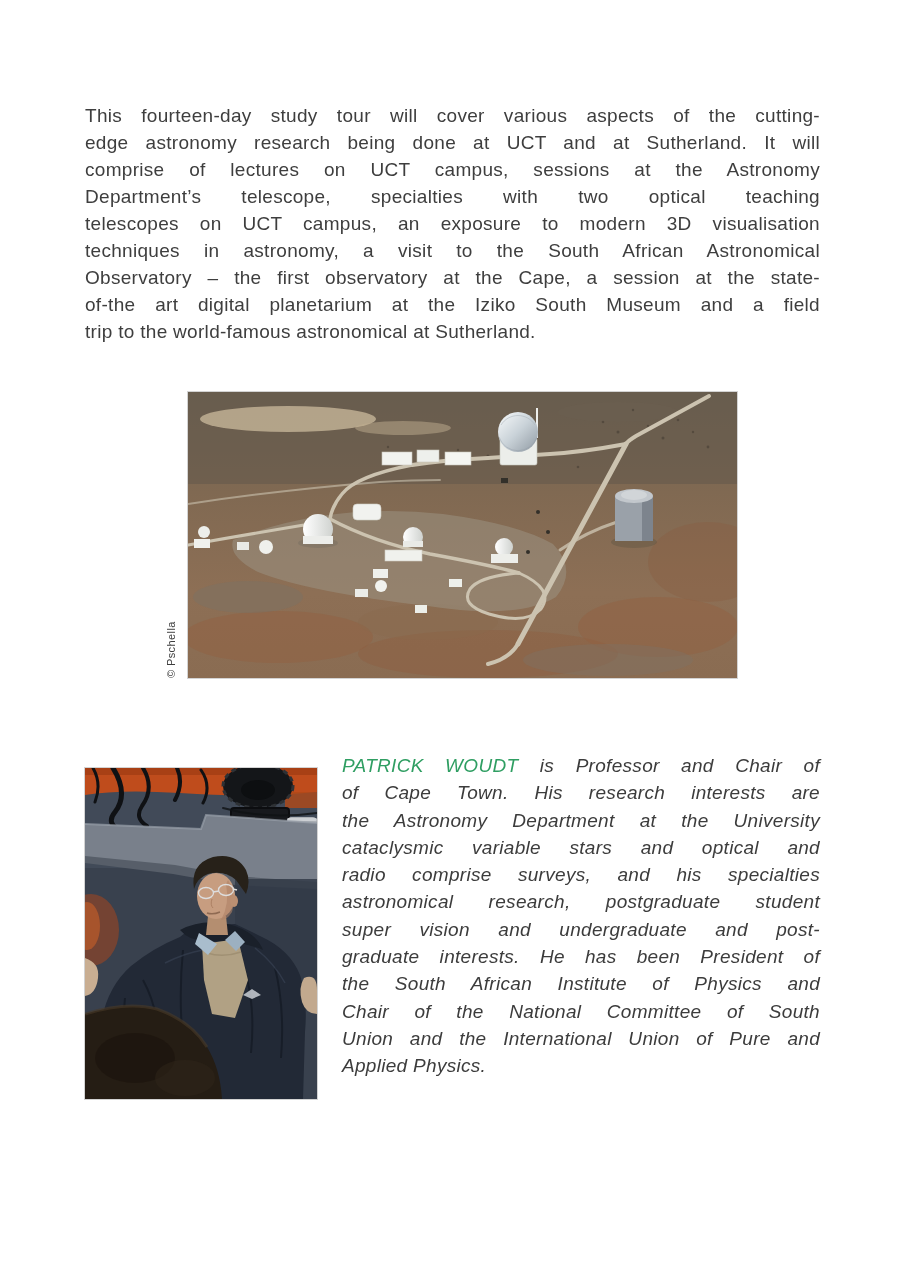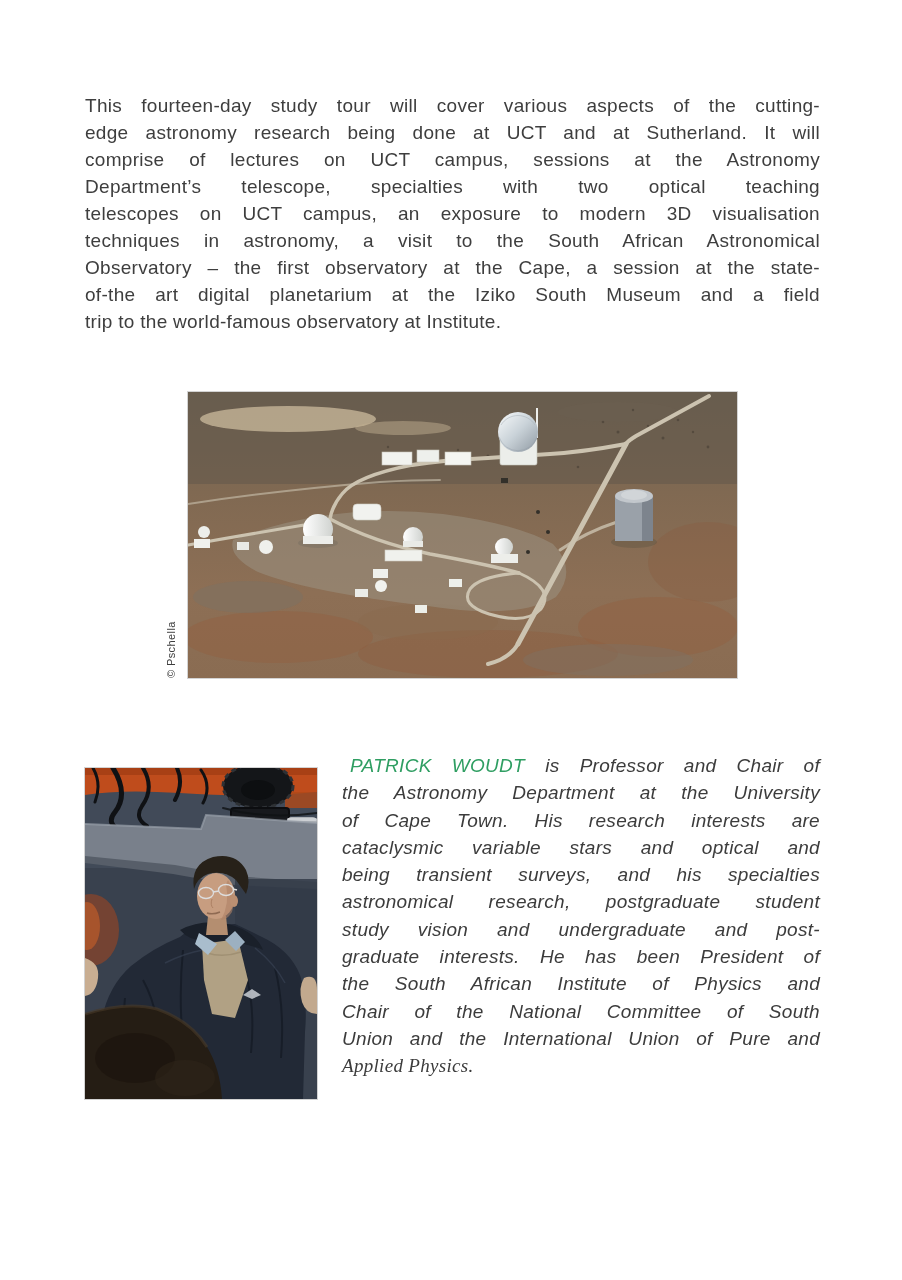--- a/index.html
+++ b/index.html
@@ -9,40 +9,40 @@
     font-family: "Liberation Sans", sans-serif;
   }
   .page {
     position: relative;
     width: 902px; height: 1280px;
     background: #ffffff;
     overflow: hidden;
   }
   .intro {
     position: absolute;
-    left: 85px; top: 92px; width: 735px;
+    left: 85px; top: 102px; width: 735px;
     font-size: 19px; line-height: 27px;
     letter-spacing: 0.3px;
     color: #3e3e3e;
   }
   .jline {
     text-align: justify;
     text-align-last: justify;
   }
   .intro .jline:last-child { text-align-last: left; }
   .bio-text {
     position: absolute;
     left: 342px; top: 752px; width: 478px;
     font-size: 19px; line-height: 27.3px;
     letter-spacing: 0.3px;
     font-style: italic;
     color: #3c3c3c;
   }
-  .bio-text .jline:last-child { text-align-last: left; font-family: Liberation Serif, serif; }
-  .accent-name { color: #2f9e62; margin-left: 8px; }
+  .bio-text .jline:last-child { text-align-last: left; }
+  .accent-name { color: #2f9e62; }
   .obs-photo {
     position: absolute;
     left: 188px; top: 392px; width: 549px; height: 286px;
     outline: 1px solid rgba(130,130,130,0.35);
   }
   .portrait {
     position: absolute;
     left: 85px; top: 768px; width: 232px; height: 331px;
     outline: 1px solid rgba(130,130,130,0.35);
   }
@@ -65,21 +65,21 @@
 
   <div class="intro">
       <div class="jline">This fourteen-day study tour will cover various aspects of the cutting-</div>
       <div class="jline">edge astronomy research being done at UCT and at Sutherland. It will</div>
       <div class="jline">comprise of lectures on UCT campus, sessions at the Astronomy</div>
       <div class="jline">Department’s telescope, specialties with two optical teaching</div>
       <div class="jline">telescopes on UCT campus, an exposure to modern 3D visualisation</div>
       <div class="jline">techniques in astronomy, a visit to the South African Astronomical</div>
       <div class="jline">Observatory – the first observatory at the Cape, a session at the state-</div>
       <div class="jline">of-the art digital planetarium at the Iziko South Museum and a field</div>
-      <div class="jline">trip to the world-famous observatory at Institute.</div>
+      <div class="jline">trip to the world-famous astronomical at Sutherland.</div>
     </div>
 
   <svg class="obs-photo" viewBox="0 0 549 286" preserveAspectRatio="none" xmlns="http://www.w3.org/2000/svg">
     <defs>
       <linearGradient id="terr" x1="0" y1="0" x2="0" y2="1">
         <stop offset="0" stop-color="#6f6453"></stop>
         <stop offset="0.35" stop-color="#806952"></stop>
         <stop offset="0.7" stop-color="#8d6f55"></stop>
         <stop offset="1" stop-color="#8a6c52"></stop>
       </linearGradient>
@@ -253,26 +253,26 @@
     <path d="M0,246 Q42,233 72,241 Q106,253 122,279" stroke="#4a3a28" stroke-width="3" fill="none" opacity="0.6"></path>
     <ellipse cx="50" cy="290" rx="40" ry="25" fill="#1a130c" opacity="0.6"></ellipse>
     <ellipse cx="100" cy="310" rx="30" ry="18" fill="#2f261a" opacity="0.5"></ellipse>
   </svg>
 
   <div class="bio-text">
     <div class="jline">
       <span class="accent-name">PATRICK WOUDT</span>
       <span>is Professor and Chair of</span>
     </div>
-  <div class="jline">the Astronomy Department at the University</div>
-      <div class="jline">of Cape Town. His research interests are</div>
+  <div class="jline">of Cape Town. His research interests are</div>
+      <div class="jline">the Astronomy Department at the University</div>
       <div class="jline">cataclysmic variable stars and optical and</div>
-      <div class="jline">being transient surveys, and his specialties</div>
+      <div class="jline">radio comprise surveys, and his specialties</div>
       <div class="jline">astronomical research, postgraduate student</div>
-      <div class="jline">study vision and undergraduate and post-</div>
+      <div class="jline">super vision and undergraduate and post-</div>
       <div class="jline">graduate interests. He has been President of</div>
       <div class="jline">the South African Institute of Physics and</div>
       <div class="jline">Chair of the National Committee of South</div>
       <div class="jline">Union and the International Union of Pure and</div>
       <div class="jline">Applied Physics.</div>
     </div>
 
 </div>
 
 </body></html>

